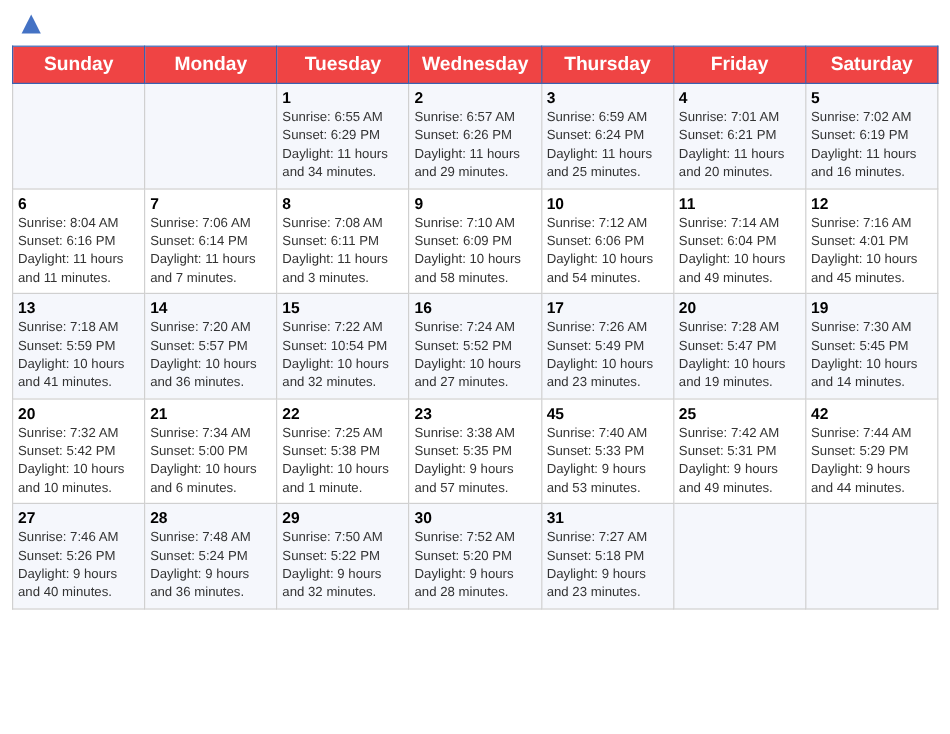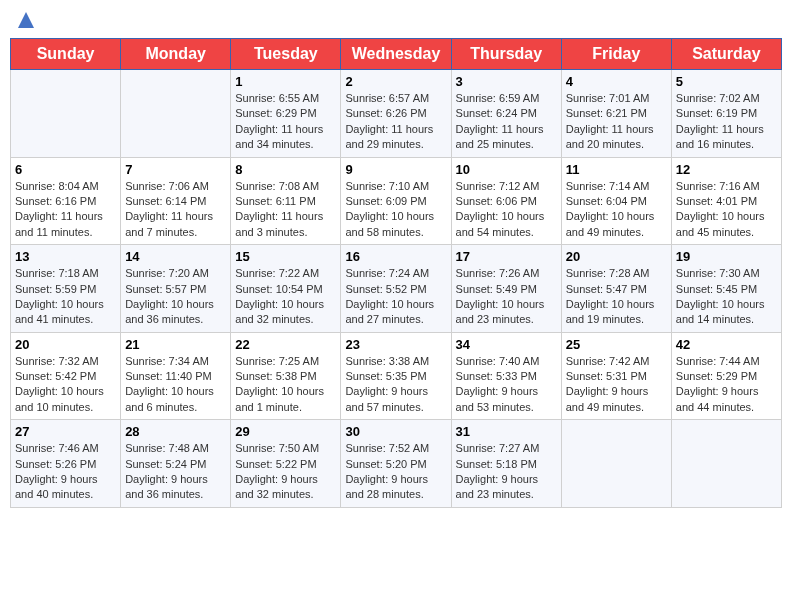--- a/index.html
+++ b/index.html
@@ -294,42 +294,42 @@
           <div class="day-info">
             <div>Sunrise: 7:32 AM</div>
             <div>Sunset: 5:42 PM</div>
             <div>Daylight: 10 hours and 10 minutes.</div>
           </div>
         </td>
         <td>
           <span class="day-number">21</span>
           <div class="day-info">
             <div>Sunrise: 7:34 AM</div>
-            <div>Sunset: 11:40 PM</div>
+            <div>Sunset: 5:00 PM</div>
             <div>Daylight: 10 hours and 6 minutes.</div>
           </div>
         </td>
         <td>
           <span class="day-number">22</span>
           <div class="day-info">
             <div>Sunrise: 7:25 AM</div>
             <div>Sunset: 5:38 PM</div>
             <div>Daylight: 10 hours and 1 minute.</div>
           </div>
         </td>
         <td>
           <span class="day-number">23</span>
           <div class="day-info">
             <div>Sunrise: 3:38 AM</div>
             <div>Sunset: 5:35 PM</div>
             <div>Daylight: 9 hours and 57 minutes.</div>
           </div>
         </td>
         <td>
-          <span class="day-number">34</span>
+          <span class="day-number">45</span>
           <div class="day-info">
             <div>Sunrise: 7:40 AM</div>
             <div>Sunset: 5:33 PM</div>
             <div>Daylight: 9 hours and 53 minutes.</div>
           </div>
         </td>
         <td>
           <span class="day-number">25</span>
           <div class="day-info">
             <div>Sunrise: 7:42 AM</div>

